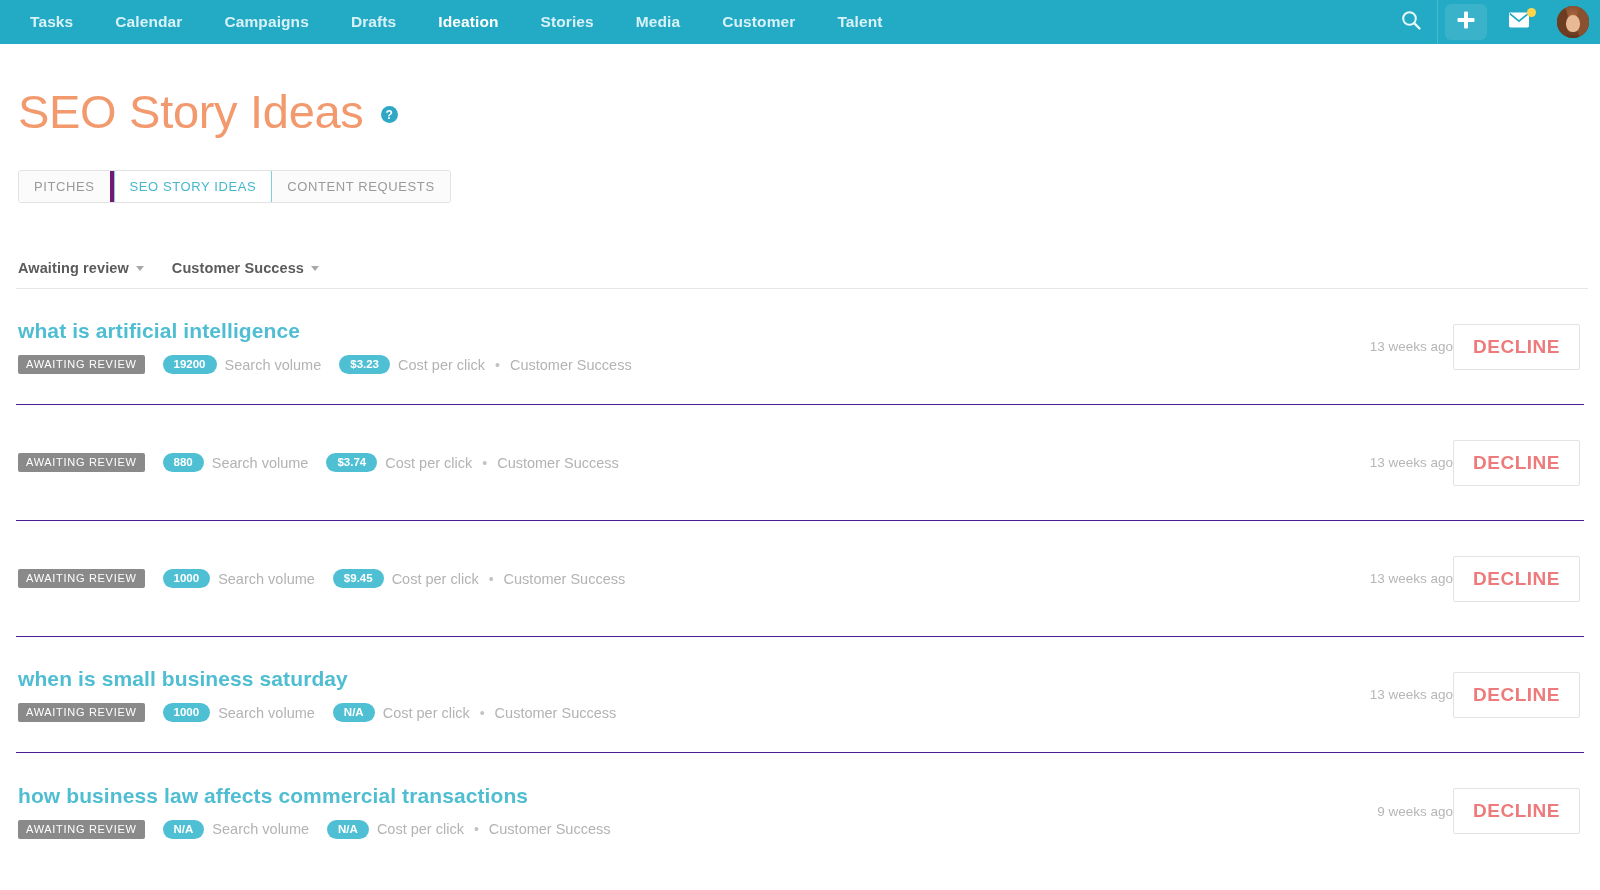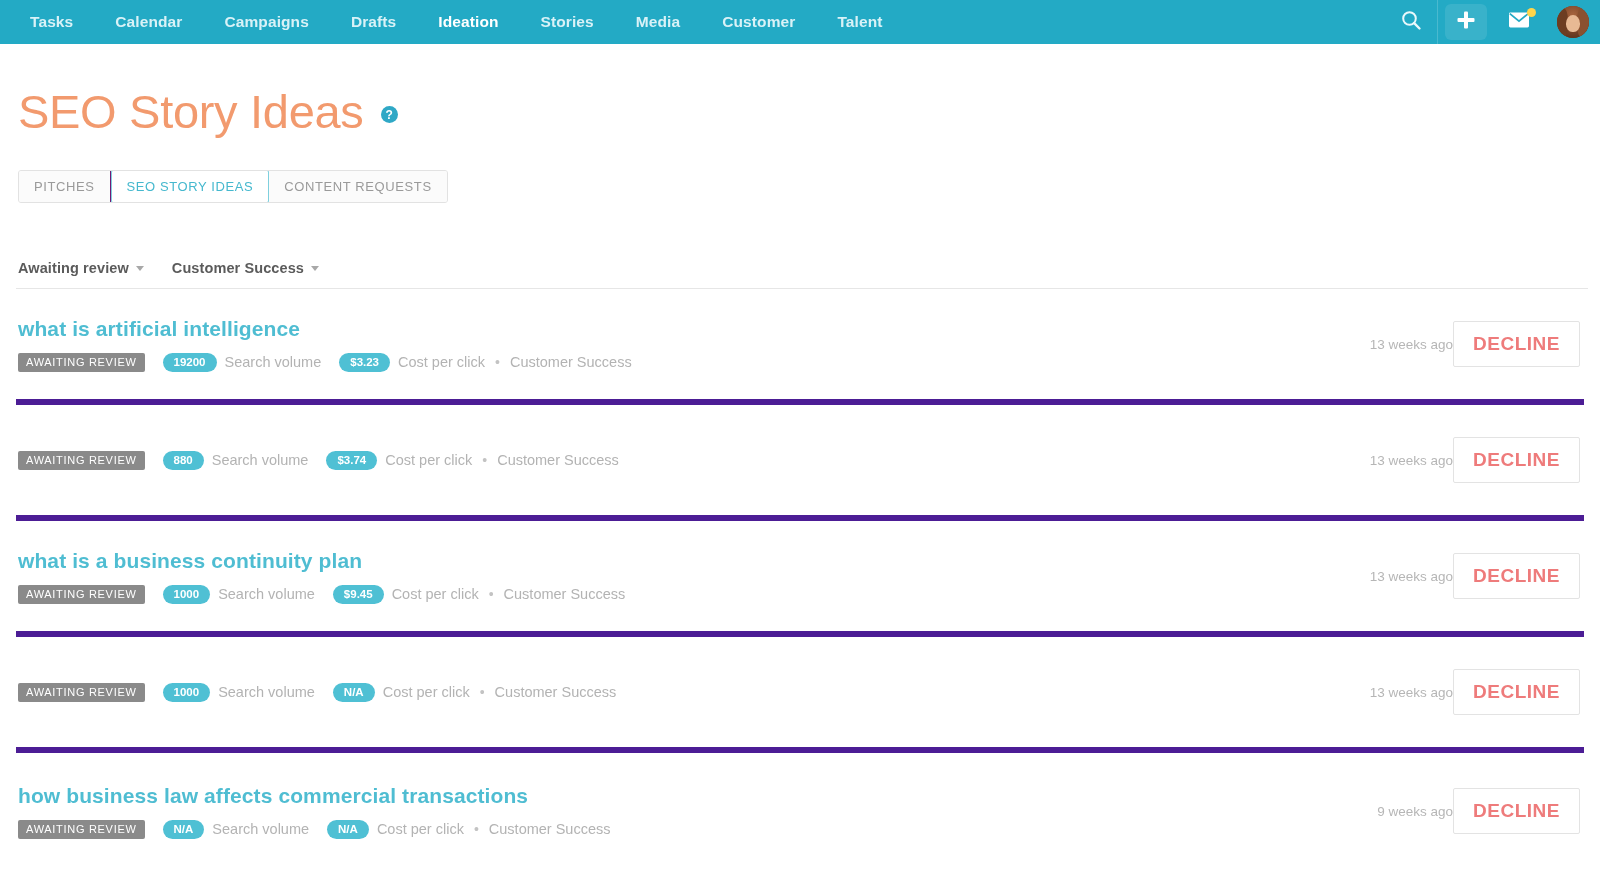--- a/index.html
+++ b/index.html
@@ -194,21 +194,21 @@
     height: 33px;
   }
   .tab {
     padding: 0 15px;
     height: 31px;
     line-height: 31px;
     font-size: 13px;
     letter-spacing: 0.6px;
     color: #9a9a9a;
     cursor: pointer;
-    border-right: 1px solid #701a75;
+    border-right: 4px solid #701a75;
     background: #fbfbfb;
     white-space: nowrap;
   }
   .tab:last-child { border-right: none; }
   .tab.active {
     color: #45B8CE;
     background: #ffffff;
     border: 1px solid #7FD0DE;
     height: 33px;
     line-height: 31px;
@@ -248,21 +248,21 @@
     height: 1px;
     background: #e6e6e6;
     width: 1572px;
     margin-left: 0;
   }
 
   
   .idea-row {
     position: relative;
     height: 116px;
-    border-bottom: 6px solid #4c1d95;
+    border-bottom: 1px solid #4c1d95;
     display: flex;
     align-items: center;
     padding-left: 2px;
   }
   .idea-row:last-child { border-bottom: none; }
 
   .idea-main { flex: 1; }
 
   .idea-title {
     font-size: 21px;
@@ -462,38 +462,38 @@
             <span class="meta-team">Customer Success</span>
           </div>
         </div>
         <div class="idea-right">
           <span class="idea-time">13 weeks ago</span>
           <button class="decline-btn">DECLINE</button>
         </div>
       </div>
       <div class="idea-row">
         <div class="idea-main">
-          <div class="idea-title">what is a business continuity plan</div>
           <div class="idea-meta">
             <span class="status-badge">AWAITING REVIEW</span>
             <span class="pill">1000</span>
             <span class="meta-label">Search volume</span>
             <span class="pill">$9.45</span>
             <span class="meta-label last">Cost per click</span>
             <span class="meta-sep">•</span>
             <span class="meta-team">Customer Success</span>
           </div>
         </div>
         <div class="idea-right">
           <span class="idea-time">13 weeks ago</span>
           <button class="decline-btn">DECLINE</button>
         </div>
       </div>
       <div class="idea-row">
         <div class="idea-main">
+          <div class="idea-title">when is small business saturday</div>
           <div class="idea-meta">
             <span class="status-badge">AWAITING REVIEW</span>
             <span class="pill">1000</span>
             <span class="meta-label">Search volume</span>
             <span class="pill">N/A</span>
             <span class="meta-label last">Cost per click</span>
             <span class="meta-sep">•</span>
             <span class="meta-team">Customer Success</span>
           </div>
         </div>

